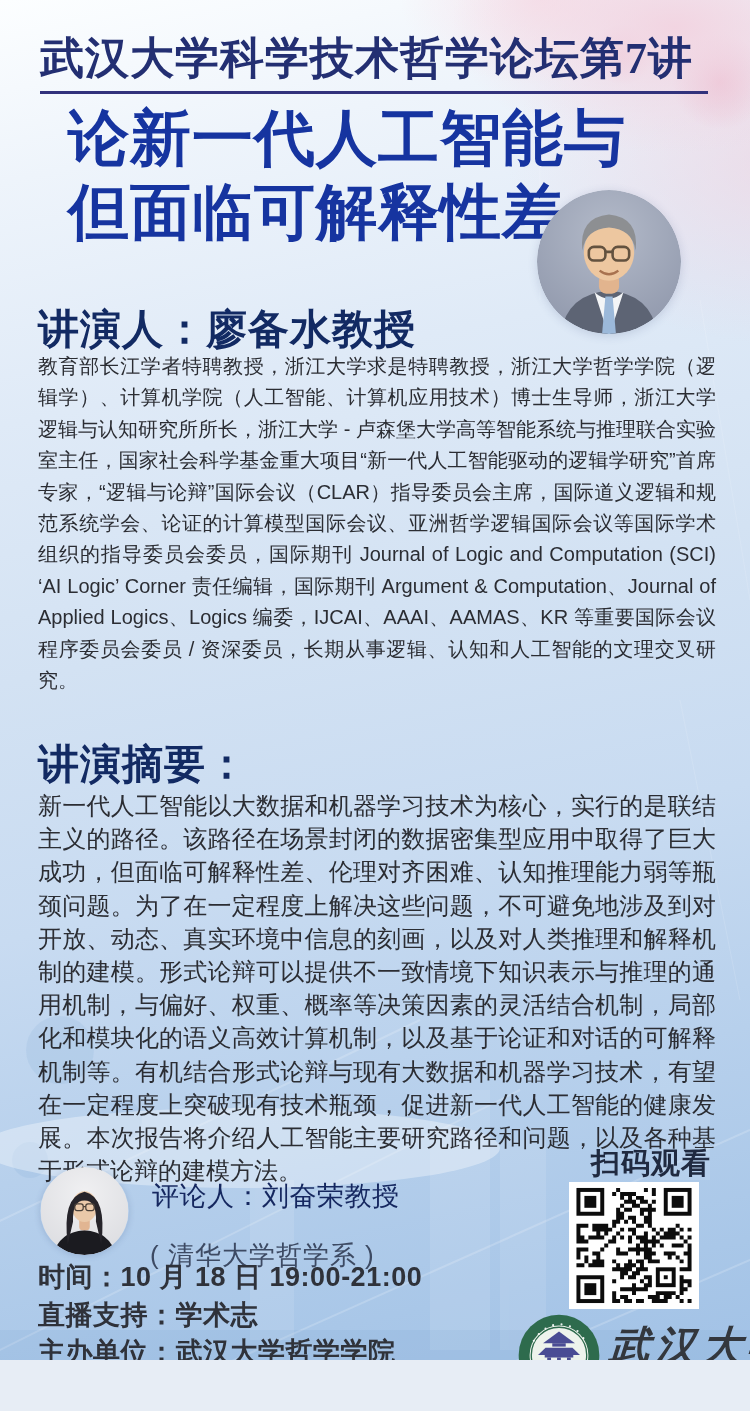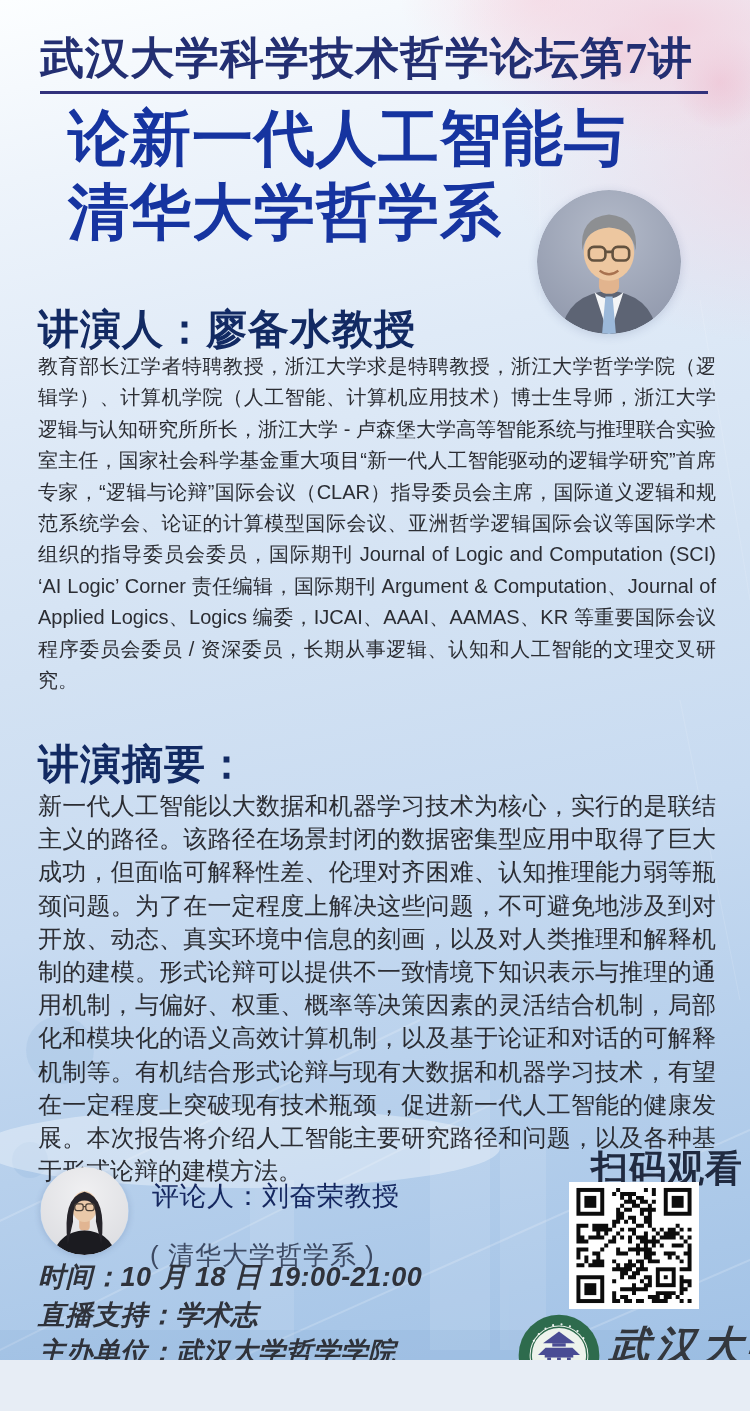--- a/index.html
+++ b/index.html
@@ -61,33 +61,33 @@
   .commenter-name{
     position:absolute;left:152px;top:1178px;
     font-size:27px;font-weight:normal;color:#15275f;letter-spacing:.5px;
   }
   .commenter-affiliation{
     position:absolute;left:150px;top:1214px;
     font-size:26px;color:#3d4a63;letter-spacing:1px;margin-top:24px;
   }
   .scan-label{
     position:absolute;left:591px;top:1144px;
-    font-size:37px;font-weight:600;color:#202a40;letter-spacing:1px;
+    font-size:29px;font-weight:600;color:#202a40;letter-spacing:1px;
   }
   .qr-code{
     position:absolute;left:569px;top:1182px;width:130px;height:127px;
     background:#fff;
   }
   .qr-code svg{display:block;width:100%;height:100%;}
   .event-info{
     position:absolute;left:38px;top:1259px;
     font-size:27px;line-height:37.5px;color:#2f323a;font-weight:bold;
     letter-spacing:.5px;
   }
-  .event-info .info-row{white-space:nowrap;font-style:italic;}
+  .event-info .info-row{white-space:nowrap;}
   .whu-logo{position:absolute;left:517px;top:1311px;width:230px;height:90px;}
   .whu-seal{position:absolute;left:0;top:2px;width:84px;height:84px;}
   .whu-seal svg{display:block;width:100%;height:100%;}
   .whu-cn{
     position:absolute;left:92px;top:8px;
     font-family:"Liberation Serif","DejaVu Serif",serif;
     font-style:italic;font-weight:bold;
     font-size:41px;color:#33373d;letter-spacing:5px;white-space:nowrap;
     transform:skewX(-4deg);
   }
@@ -128,21 +128,21 @@
       <line x1="700" y1="300" x2="750" y2="600"></line>
       <line x1="680" y1="700" x2="740" y2="1000"></line>
     </g>
   </svg>
 
   <div class="forum-title">武汉大学科学技术哲学论坛第7讲</div>
   <div class="title-underline"></div>
 
   <div class="main-title">
     <div>论新一代人工智能与</div>
-    <div>清华大学哲学系</div>
+    <div>但面临可解释性差</div>
   </div>
 
   <div class="speaker-photo">
     <svg viewBox="0 0 100 100" aria-hidden="true">
       <defs>
         <radialGradient id="spbg" cx="50%" cy="30%" r="80%">
           <stop offset="0%" stop-color="#b3bac9"></stop>
           <stop offset="100%" stop-color="#8e96aa"></stop>
         </radialGradient>
         <clipPath id="spclip">

